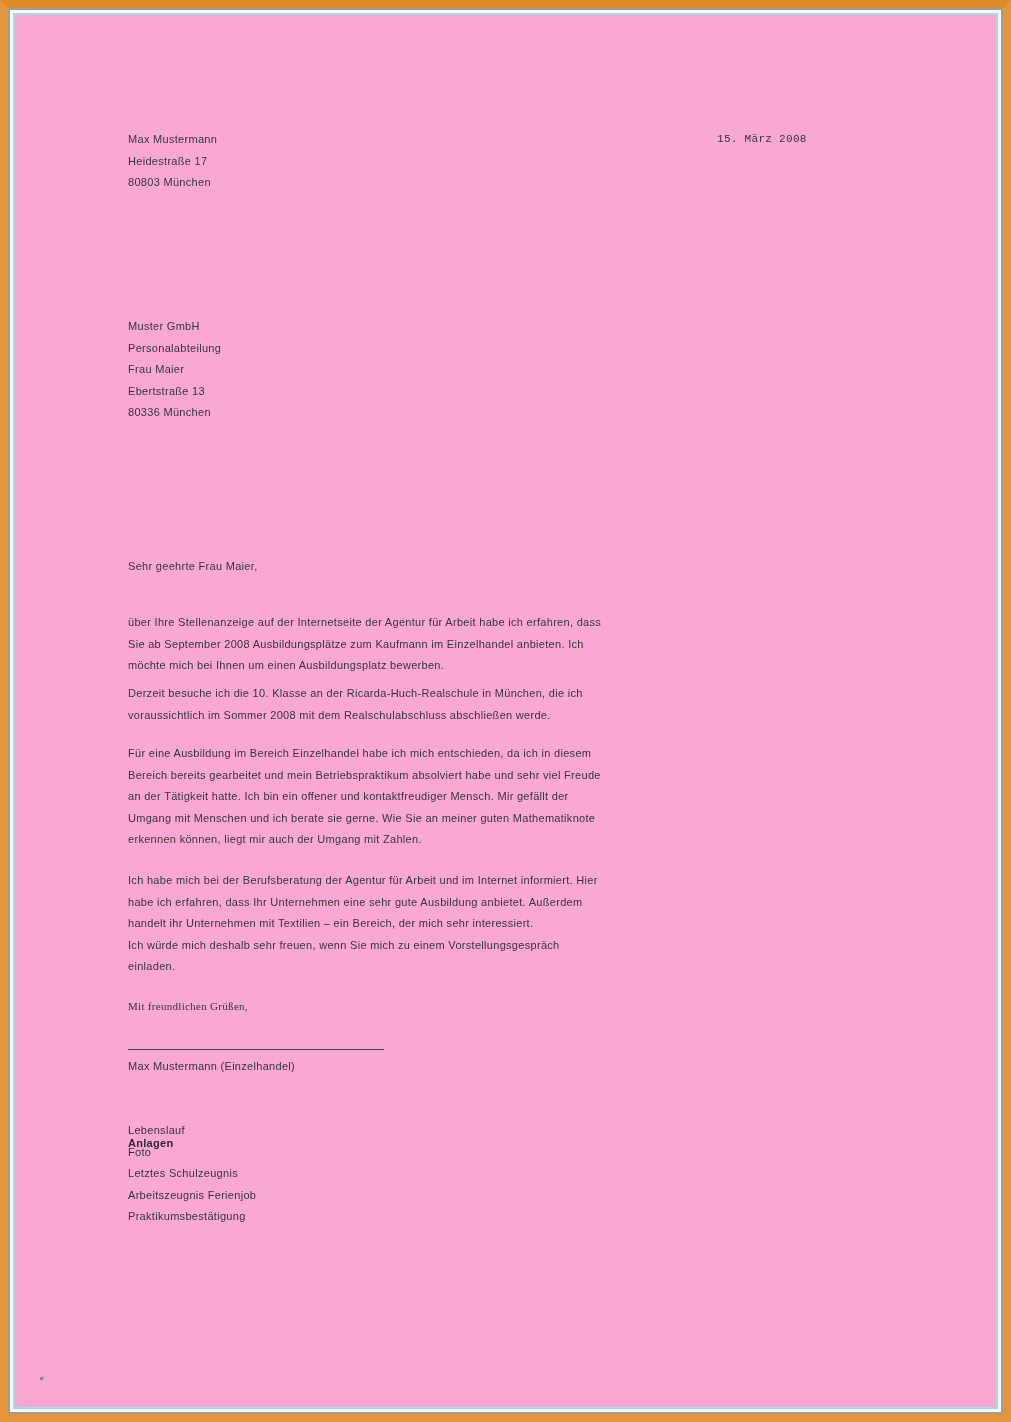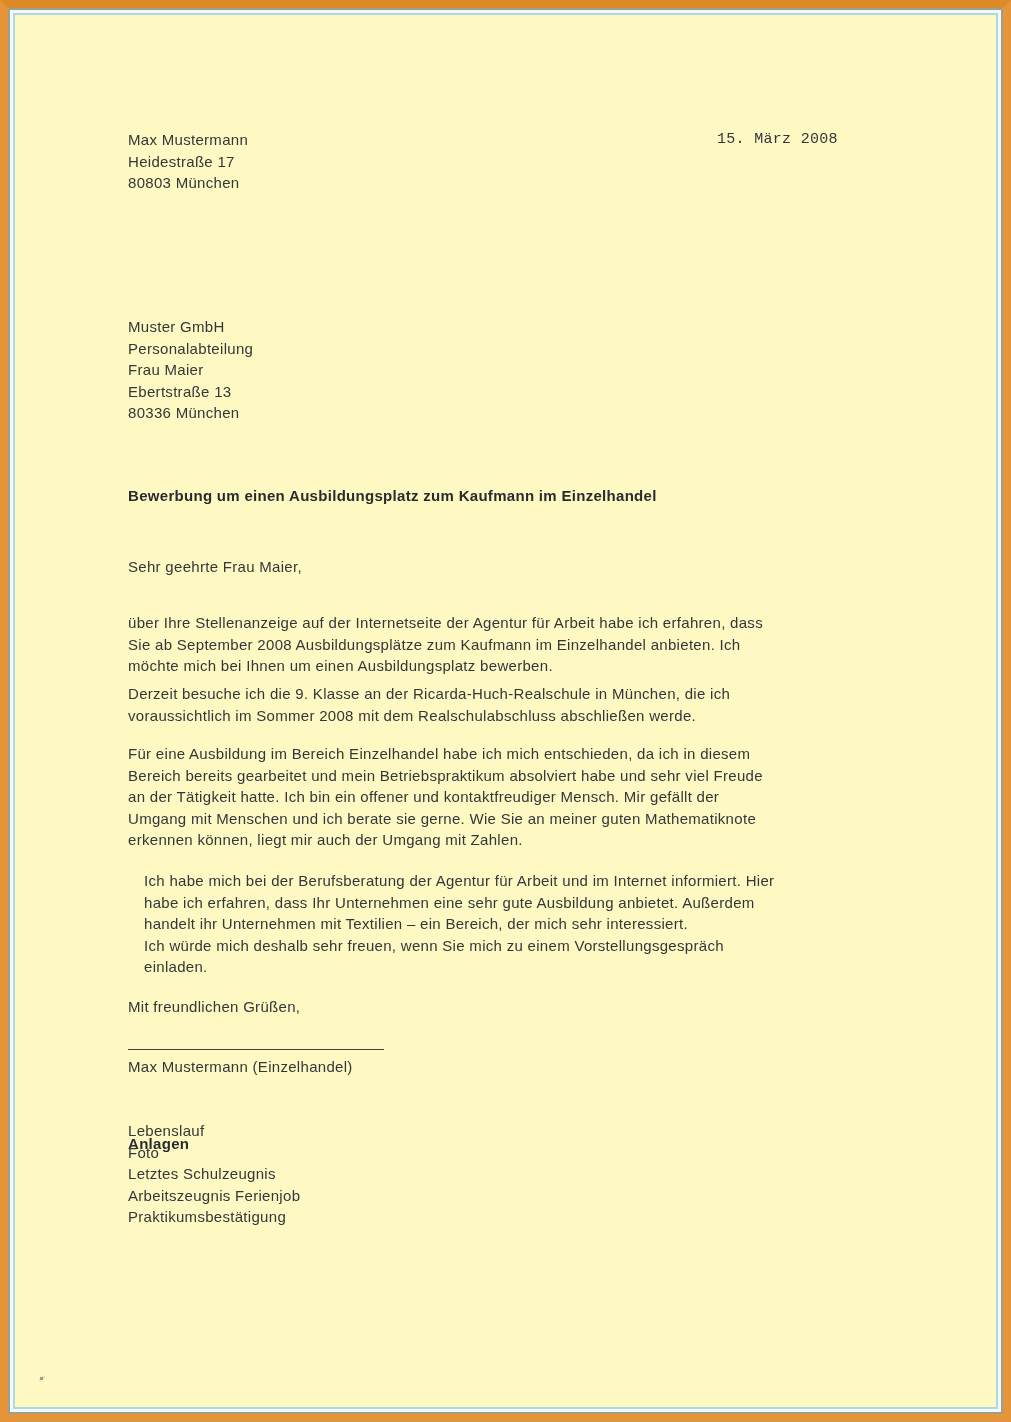--- a/index.html
+++ b/index.html
@@ -31,42 +31,42 @@
     width: 100%;
     height: 100%;
     box-sizing: border-box;
     border: 2px solid #b0d8e2;
   }
   .page {
     position: relative;
     width: 100%;
     height: 100%;
     box-sizing: border-box;
-    background: #fef9c3;
+    background: #f9a8d4;
     overflow: hidden;
     font-family: "Liberation Sans", "DejaVu Sans", sans-serif;
-    font-size: 15px;
+    font-size: 11px;
     line-height: 21.5px;
     letter-spacing: 0.3px;
     color: #35363a;
   }
   .block {
     position: absolute;
     white-space: pre-line;
   }
   .sender      { left: 113px; top: 114px; }
   .date        { left: 702px; top: 114px; font-family: Liberation Mono, monospace; }
   .recipient   { left: 113px; top: 301px; }
   .subject     { left: 113px; top: 470px; font-weight: 700; color: #2a2b2f; }
   .salutation  { left: 113px; top: 541px; text-align: right; }
   .p1          { left: 113px; top: 585px; margin-top: 12px; }
   .p2          { left: 113px; top: 668px; }
   .p3          { left: 113px; top: 728px; }
-  .p4          { left: 113px; top: 855px; margin-left: 16px; }
-  .closing     { left: 113px; top: 981px; }
+  .p4          { left: 113px; top: 855px; }
+  .closing     { left: 113px; top: 981px; font-family: Liberation Serif, serif; }
   .sig-line {
     position: absolute;
     left: 113px; top: 1034px;
     width: 256px; height: 0;
     border-top: 1.5px solid #44454a;
   }
   .sig-name    { left: 113px; top: 1041px; }
   .anlagen-title { left: 113px; top: 1083px; font-weight: 700; color: #2a2b2f; margin-top: 35px; }
   .anlagen-list  { left: 113px; top: 1105px; }
   .artifact {
@@ -92,29 +92,28 @@
 80803 München</div>
 
           <div class="block date">15. März 2008</div>
 
           <div class="block recipient">Muster GmbH
 Personalabteilung
 Frau Maier
 Ebertstraße 13
 80336 München</div>
 
-          <div class="block subject">Bewerbung um einen Ausbildungsplatz zum Kaufmann im Einzelhandel</div>
 
           <div class="block salutation">Sehr geehrte Frau Maier,</div>
 
           <div class="block para p1">über Ihre Stellenanzeige auf der Internetseite der Agentur für Arbeit habe ich erfahren, dass
 Sie ab September 2008 Ausbildungsplätze zum Kaufmann im Einzelhandel anbieten. Ich
 möchte mich bei Ihnen um einen Ausbildungsplatz bewerben.</div>
 
-          <div class="block para p2">Derzeit besuche ich die 9. Klasse an der Ricarda-Huch-Realschule in München, die ich
+          <div class="block para p2">Derzeit besuche ich die 10. Klasse an der Ricarda-Huch-Realschule in München, die ich
 voraussichtlich im Sommer 2008 mit dem Realschulabschluss abschließen werde.</div>
 
           <div class="block para p3">Für eine Ausbildung im Bereich Einzelhandel habe ich mich entschieden, da ich in diesem
 Bereich bereits gearbeitet und mein Betriebspraktikum absolviert habe und sehr viel Freude
 an der Tätigkeit hatte. Ich bin ein offener und kontaktfreudiger Mensch. Mir gefällt der
 Umgang mit Menschen und ich berate sie gerne. Wie Sie an meiner guten Mathematiknote
 erkennen können, liegt mir auch der Umgang mit Zahlen.</div>
 
           <div class="block para p4">Ich habe mich bei der Berufsberatung der Agentur für Arbeit und im Internet informiert. Hier
 habe ich erfahren, dass Ihr Unternehmen eine sehr gute Ausbildung anbietet. Außerdem

